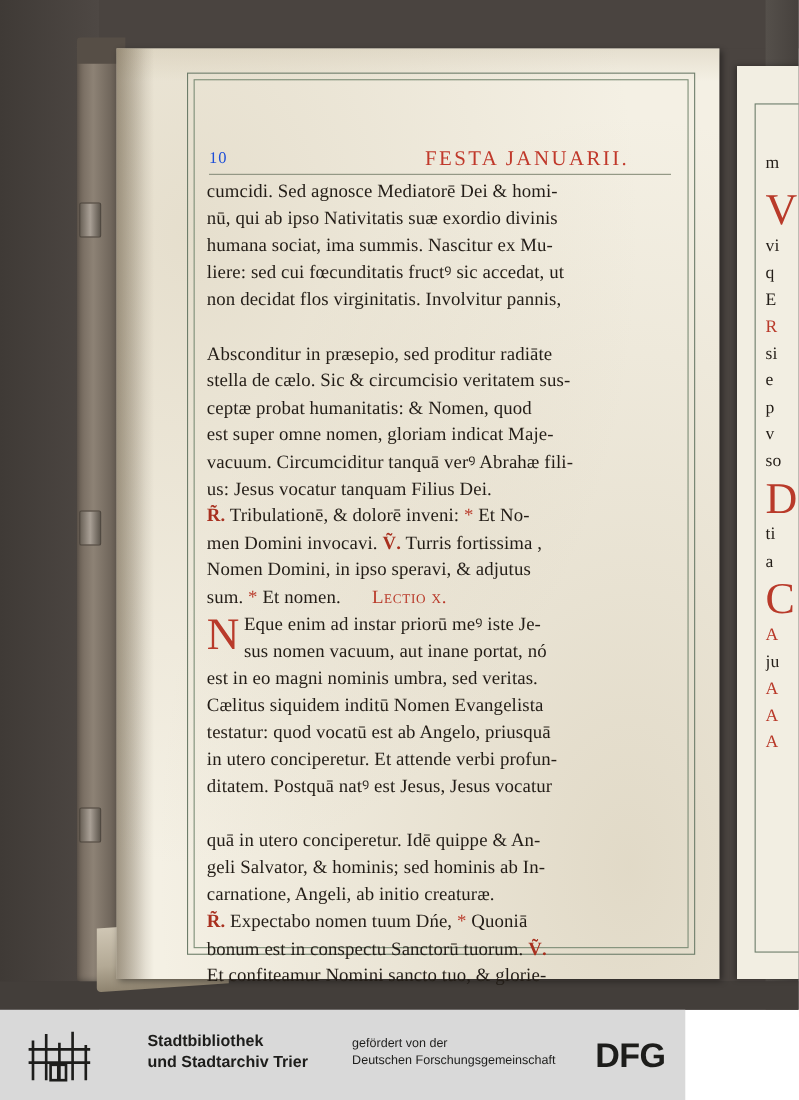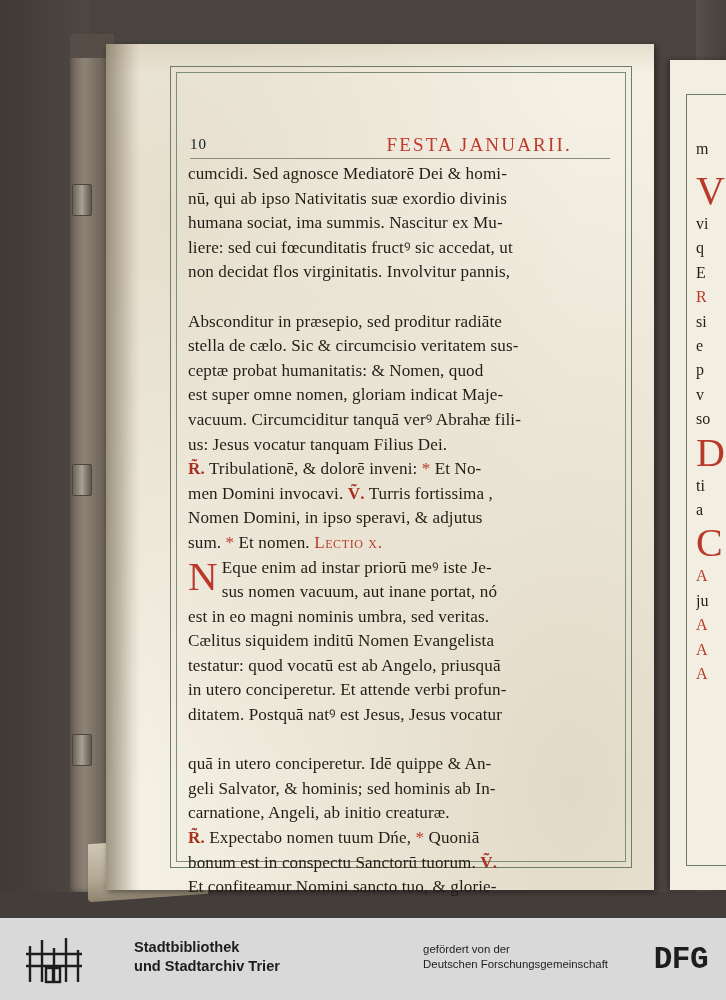--- a/index.html
+++ b/index.html
@@ -133,21 +133,21 @@
   .headline {
     position: absolute;
     left: 84px; top: 90px;
     width: 420px;
     height: 22px;
   }
   .folio {
     position: absolute;
     left: 0; top: 2px;
     font-size: 15px;
-    color: #0f172a;
+    color: #1d4ed8;
     letter-spacing: 1px;
     font-family: "Liberation Serif", serif;
   }
   .running-title {
     position: absolute;
     left: 52px; top: 0;
     width: 330px;
     text-align: right;
     font-size: 19px;
     color: #c0392b;
@@ -170,21 +170,21 @@
     color: #231d17;
     text-align: justify;
     letter-spacing: 0.1px;
   }
   .textblock p {
     margin: 0;
     text-indent: 0;
   }
   .rub { color: #b93a2a; }           
   .rub-strong { color: #a8301f; font-weight: bold; }
-  .red-sm { color: #b93a2a; font-variant: small-caps; letter-spacing: 0.6px; }
+  .red-sm { color: #b93a2a; font-variant: small-caps; letter-spacing: 0.6px; margin-left: 24px; }
   .ast { color: #b93a2a; }
   .dropcap {
     float: left;
     font-size: 41px;
     line-height: 36px;
     color: #b93a2a;
     padding: 2px 4px 0 0;
     font-family: "Liberation Serif", serif;
   }
 
@@ -223,21 +223,21 @@
   .rsliver-big {
     font-size: 40px;
     line-height: 42px;
     color: #b93a2a;
   }
 
   
   .footer {
     position: absolute;
     left: 0; top: 918px;
-    width: 726px; height: 82px;
+    width: 623px; height: 82px;
     background: #d9d9d9;
   }
   .footer-logo {
     position: absolute;
     left: 22px; top: 14px;
     width: 96px; height: 54px;
   }
   .lib-name {
     position: absolute;
     left: 134px; top: 20px;
@@ -252,21 +252,21 @@
     right: 118px; top: 24px;
     text-align: left;
     font-family: "Liberation Sans", sans-serif;
     font-size: 11.4px;
     color: #1d1d1b;
     line-height: 15px;
   }
   .dfg {
     position: absolute;
     right: 18px; top: 24px;
-    font-family: Liberation Mono, monospace;
+    font-family: Liberation Sans, sans-serif;
     font-size: 31px;
     font-weight: bold;
     letter-spacing: -0.5px;
     color: #1d1d1b;
   }
 </style>
 </head>
 <body>
 
 <div class="scan">

